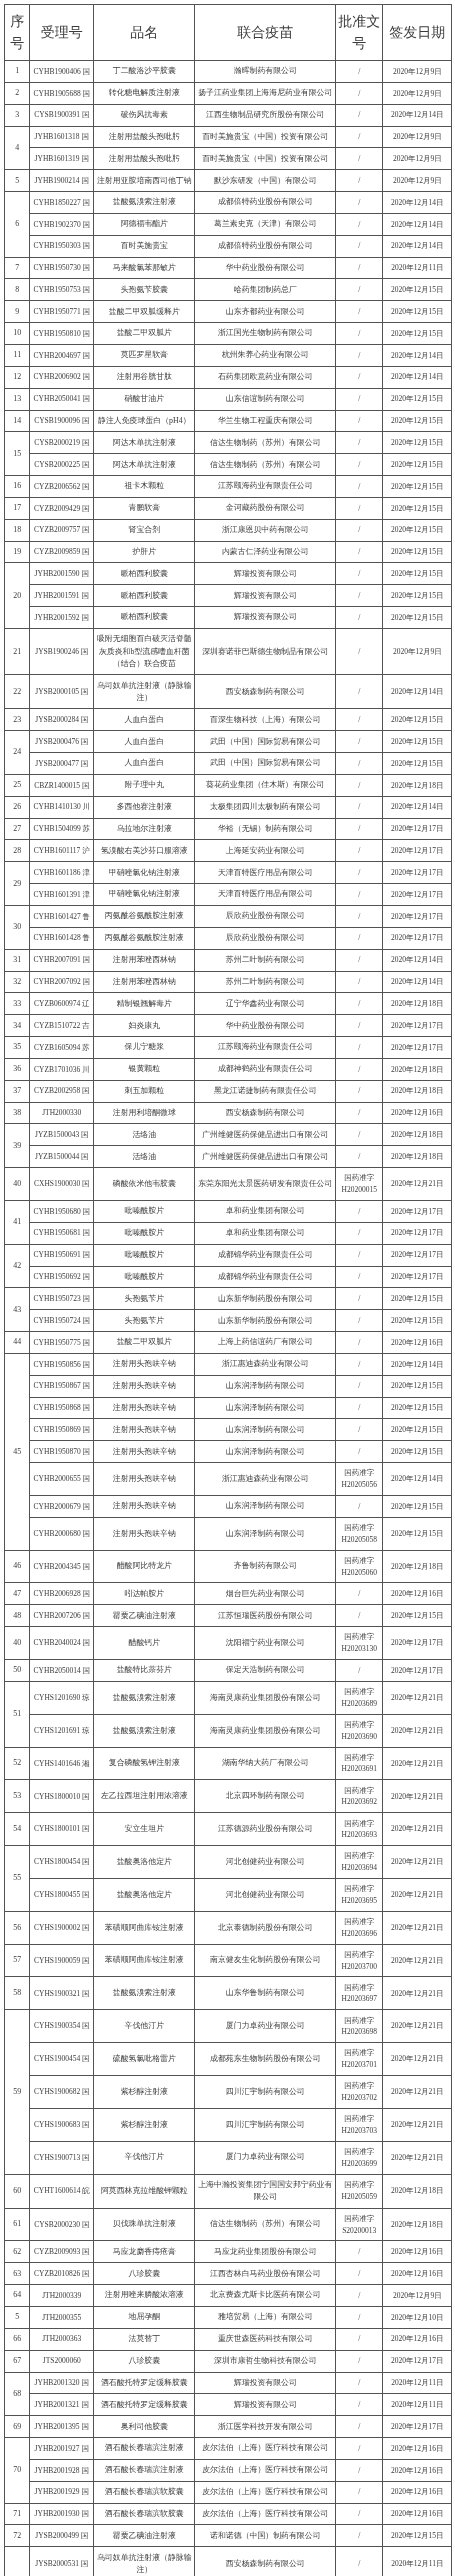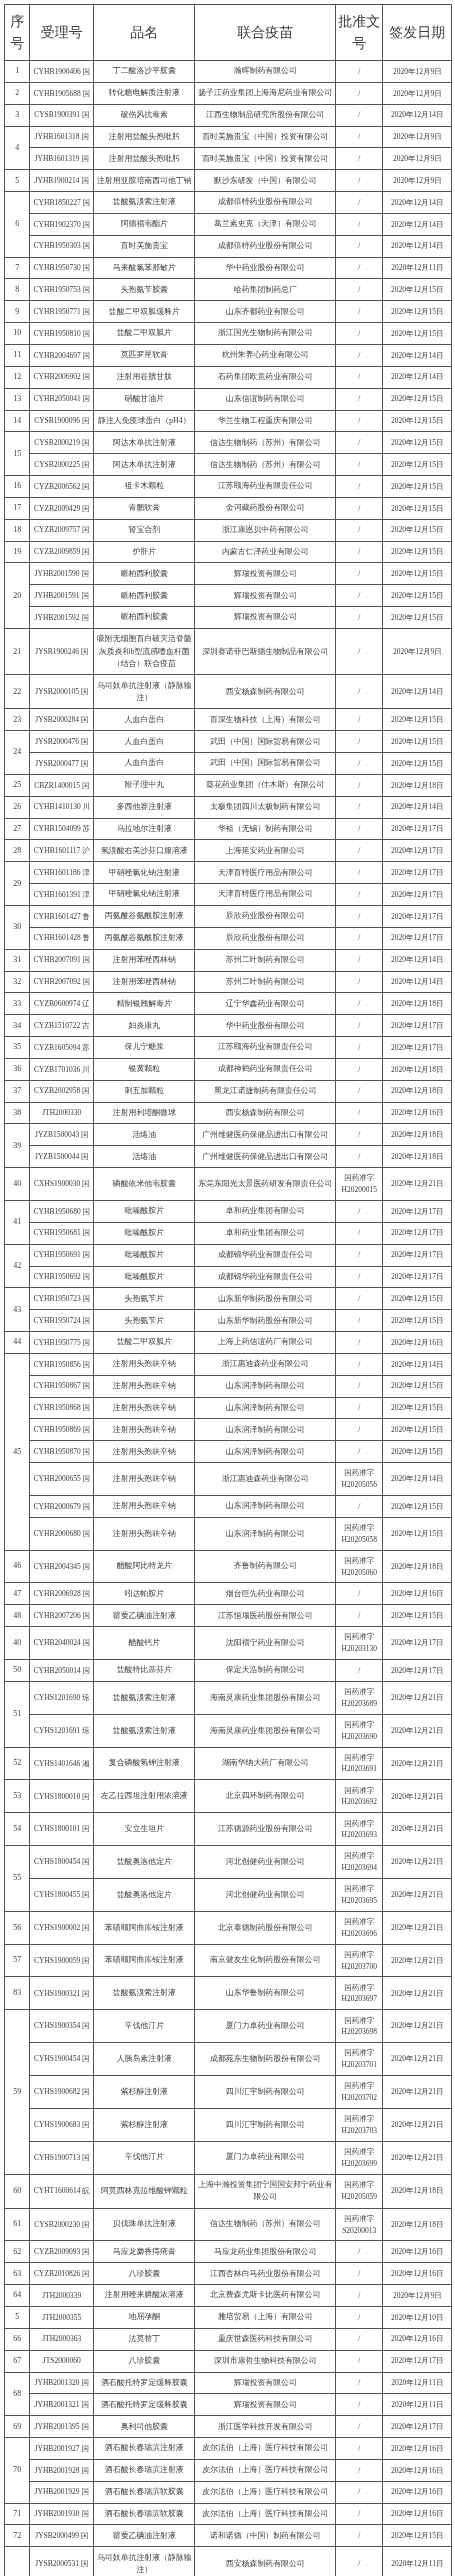--- a/index.html
+++ b/index.html
@@ -683,40 +683,40 @@
         <tr>
           <td rowspan="1" class="seq">57</td>
           <td class="accno">CYHS1900059 国</td>
           <td class="pname">苯磺顺阿曲库铵注射液</td>
           <td class="applicant">南京健友生化制药股份有限公司</td>
           <td class="approval">国药准字
 H20203700</td>
           <td class="date">2020年12月21日</td>
         </tr>
         <tr>
-          <td rowspan="1" class="seq">83</td>
+          <td rowspan="1" class="seq">58</td>
           <td class="accno">CYHS1900321 国</td>
           <td class="pname">盐酸氨溴索注射液</td>
           <td class="applicant">山东华鲁制药有限公司</td>
           <td class="approval">国药准字
 H20203697</td>
           <td class="date">2020年12月21日</td>
         </tr>
         <tr>
           <td rowspan="5" class="seq">59</td>
           <td class="accno">CYHS1900354 国</td>
           <td class="pname">辛伐他汀片</td>
           <td class="applicant">厦门力卓药业有限公司</td>
           <td class="approval">国药准字
 H20203698</td>
           <td class="date">2020年12月21日</td>
         </tr>
         <tr>
           <td class="accno">CYHS1900454 国</td>
-          <td class="pname">人胰岛素注射液</td>
+          <td class="pname">硫酸氢氯吡格雷片</td>
           <td class="applicant">成都苑东生物制药股份有限公司</td>
           <td class="approval">国药准字
 H20203701</td>
           <td class="date">2020年12月21日</td>
         </tr>
         <tr>
           <td class="accno">CYHS1900682 国</td>
           <td class="pname">紫杉醇注射液</td>
           <td class="applicant">四川汇宇制药有限公司</td>
           <td class="approval">国药准字

